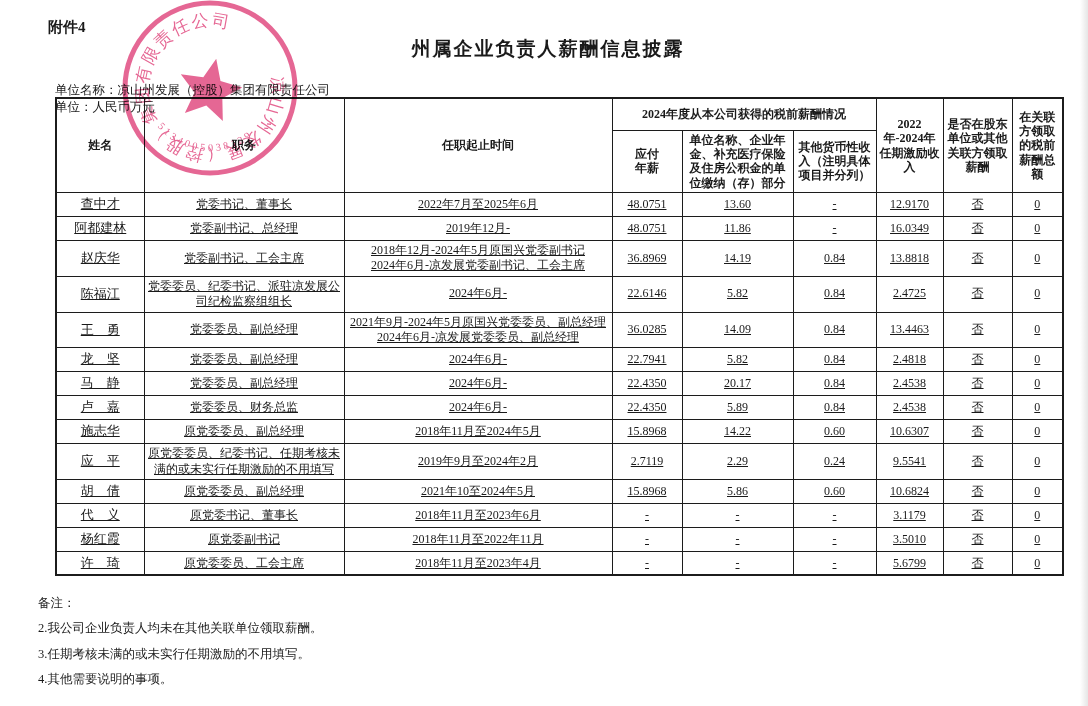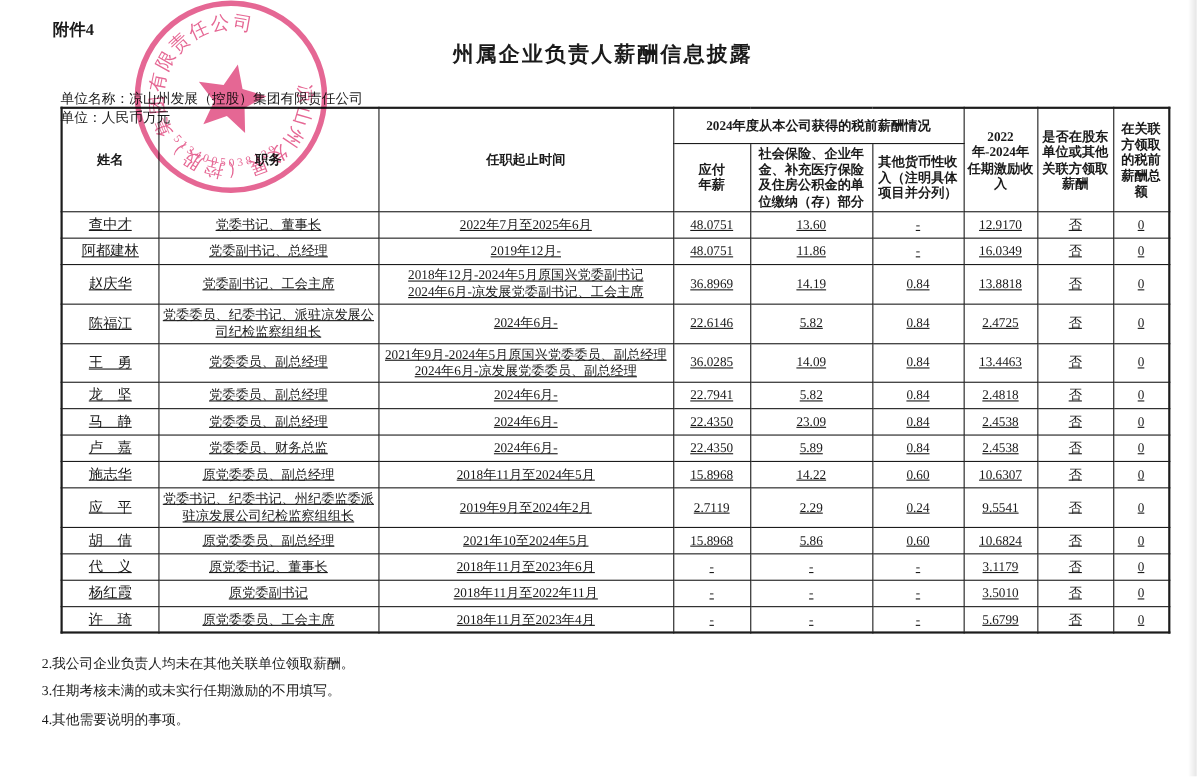--- a/index.html
+++ b/index.html
@@ -97,21 +97,21 @@
       <th rowspan="2">职务</th>
       <th rowspan="2">任职起止时间</th>
       <th colspan="3">2024年度从本公司获得的税前薪酬情况</th>
       <th rowspan="2">2022年-2024年任期激励收入</th>
       <th rowspan="2">是否在股东单位或其他关联方领取薪酬</th>
       <th rowspan="2">在关联方领取的税前薪酬总额</th>
     </tr>
     <tr class="sub-row">
       <th style="white-space:pre-line">应付
 年薪</th>
-      <th>社会保险、企业年金、补充医疗保险及住房公积金的单位缴纳（存）部分</th>
+      <th>单位名称、企业年金、补充医疗保险及住房公积金的单位缴纳（存）部分</th>
       <th>其他货币性收入（注明具体项目并分列）</th>
     </tr>
   </thead>
   <tbody>
       <tr>
         <td class="name">查中才</td>
         <td class="position">党委书记、董事长</td>
         <td class="term">2022年7月至2025年6月</td>
         <td class="num">48.0751</td>
         <td class="num">13.60</td>
@@ -175,21 +175,21 @@
         <td class="num">0.84</td>
         <td class="num">2.4818</td>
         <td class="rel">否</td>
         <td class="tot">0</td>
       </tr>
       <tr>
         <td class="name">马　静</td>
         <td class="position">党委委员、副总经理</td>
         <td class="term">2024年6月-</td>
         <td class="num">22.4350</td>
-        <td class="num">23.09</td>
+        <td class="num">20.17</td>
         <td class="num">0.84</td>
         <td class="num">2.4538</td>
         <td class="rel">否</td>
         <td class="tot">0</td>
       </tr>
       <tr>
         <td class="name">卢　嘉</td>
         <td class="position">党委委员、财务总监</td>
         <td class="term">2024年6月-</td>
         <td class="num">22.4350</td>
@@ -205,21 +205,21 @@
         <td class="term">2018年11月至2024年5月</td>
         <td class="num">15.8968</td>
         <td class="num">14.22</td>
         <td class="num">0.60</td>
         <td class="num">10.6307</td>
         <td class="rel">否</td>
         <td class="tot">0</td>
       </tr>
       <tr>
         <td class="name">应　平</td>
-        <td class="position">党委书记、纪委书记、州纪委监委派驻凉发展公司纪检监察组组长</td>
+        <td class="position">原党委委员、纪委书记、任期考核未满的或未实行任期激励的不用填写</td>
         <td class="term">2019年9月至2024年2月</td>
         <td class="num">2.7119</td>
         <td class="num">2.29</td>
         <td class="num">0.24</td>
         <td class="num">9.5541</td>
         <td class="rel">否</td>
         <td class="tot">0</td>
       </tr>
       <tr>
         <td class="name">胡　倩</td>
@@ -262,20 +262,21 @@
         <td class="num dash">-</td>
         <td class="num dash">-</td>
         <td class="num">5.6799</td>
         <td class="rel">否</td>
         <td class="tot">0</td>
       </tr>
     </tbody>
 </table>
 
 <div class="notes">
+  <div class="note-line">备注：</div>
   <div class="note-line">2.我公司企业负责人均未在其他关联单位领取薪酬。</div>
   <div class="note-line">3.任期考核未满的或未实行任期激励的不用填写。</div>
   <div class="note-line">4.其他需要说明的事项。</div>
 </div>
 
 <svg class="seal" viewBox="0 0 220 220">
   <circle id="seal-ring" cx="110" cy="110" r="85" fill="none" stroke-width="5" stroke="#e0457c"></circle>
   <polygon id="seal-star" points="110,80 118.8,100.9 141.4,102.7 124.2,117.5 129.4,139.6 110,127.8 90.6,139.6 95.8,117.5 78.6,102.7 101.2,100.9" transform="rotate(12 110 110)" fill="#e0457c"></polygon>
   <defs>
     <path id="nameCircle" d="M 48,110 A 62,62 0 1 1 172,110 A 62,62 0 1 1 48,110"></path>

